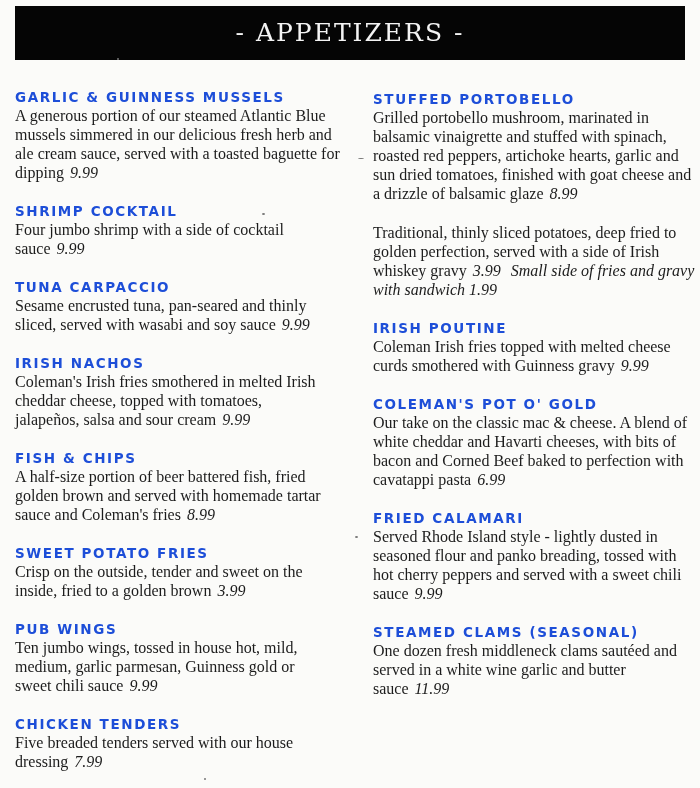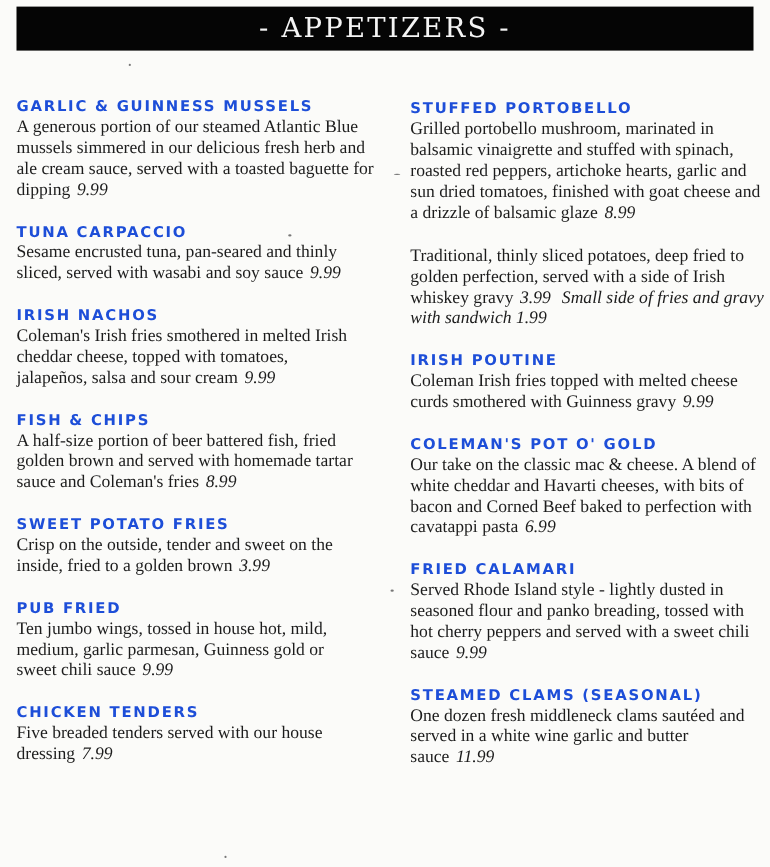--- a/index.html
+++ b/index.html
@@ -2,21 +2,21 @@
 <html><head>
   <meta charset="utf-8">
   <style>
     html, body { margin: 0; padding: 0; }
     body {
       width: 700px; height: 788px; overflow: hidden;
       background: #fbfbf9; position: relative;
       color: #1a1a1a;
     }
     .banner {
-      position: absolute; left: 15px; top: 6px; width: 670px; height: 40px;
+      position: absolute; left: 15px; top: 6px; width: 670px; height: 54px;
       background: #050505;
       display: flex; align-items: center; justify-content: center;
     }
     .banner-title {
       color: #f4f4f4;
       font-family: "DejaVu Serif", serif;
       font-size: 25px; letter-spacing: 2px; font-variant: small-caps;
       line-height: 44px;
     }
     .column { position: absolute; top: 88px; }
@@ -42,37 +42,41 @@
 <div class="banner">
   <span class="banner-title">- APPETIZERS -</span>
 </div>
 
 <div class="column col-left">
   <div class="item">
     <div class="item-name">GARLIC &amp; GUINNESS MUSSELS</div>
     <div class="item-desc"><span>A generous portion of our steamed Atlantic Blue mussels simmered in our delicious fresh herb and ale cream sauce, served with a toasted baguette for dipping</span><span class="price">9.99</span></div>
   </div>
   <div class="item">
+    <div class="item-name">SHRIMP COCKTAIL</div>
+    <div class="item-desc" style="width:300px"><span>Four jumbo shrimp with a side of cocktail sauce</span><span class="price">9.99</span></div>
+  </div>
+  <div class="item">
     <div class="item-name">TUNA CARPACCIO</div>
     <div class="item-desc" style="width:325px"><span>Sesame encrusted tuna, pan-seared and thinly sliced, served with wasabi and soy sauce</span><span class="price">9.99</span></div>
   </div>
   <div class="item">
     <div class="item-name">IRISH NACHOS</div>
     <div class="item-desc" style="width:305px"><span>Coleman's Irish fries smothered in melted Irish cheddar cheese, topped with tomatoes, jalapeños, salsa and sour cream</span><span class="price">9.99</span></div>
   </div>
   <div class="item">
     <div class="item-name">FISH &amp; CHIPS</div>
     <div class="item-desc" style="width:320px"><span>A half-size portion of beer battered fish, fried golden brown and served with homemade tartar sauce and Coleman's fries</span><span class="price">8.99</span></div>
   </div>
   <div class="item">
     <div class="item-name">SWEET POTATO FRIES</div>
     <div class="item-desc" style="width:320px"><span>Crisp on the outside, tender and sweet on the inside, fried to a golden brown</span><span class="price">3.99</span></div>
   </div>
   <div class="item">
-    <div class="item-name">PUB FRIED</div>
+    <div class="item-name">PUB WINGS</div>
     <div class="item-desc" style="width:310px"><span>Ten jumbo wings, tossed in house hot, mild, medium, garlic parmesan, Guinness gold or sweet chili sauce</span><span class="price">9.99</span></div>
   </div>
   <div class="item">
     <div class="item-name">CHICKEN TENDERS</div>
     <div class="item-desc" style="width:300px"><span>Five breaded tenders served with our house dressing</span><span class="price">7.99</span></div>
   </div>
 </div>
 
 <div class="column col-right">
   <div class="item">

